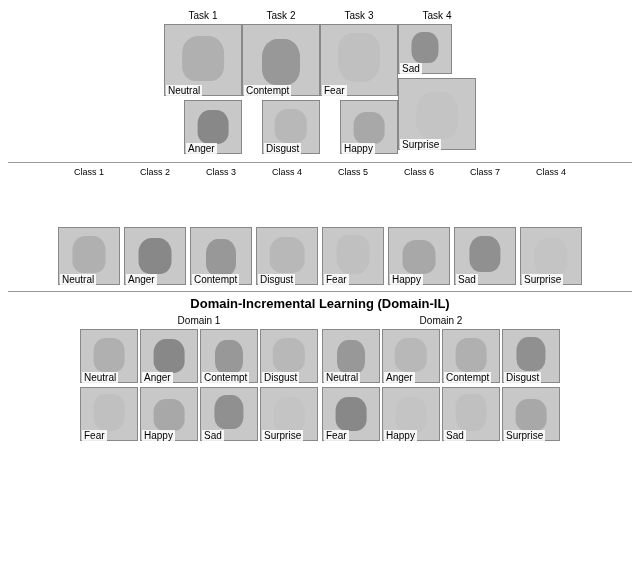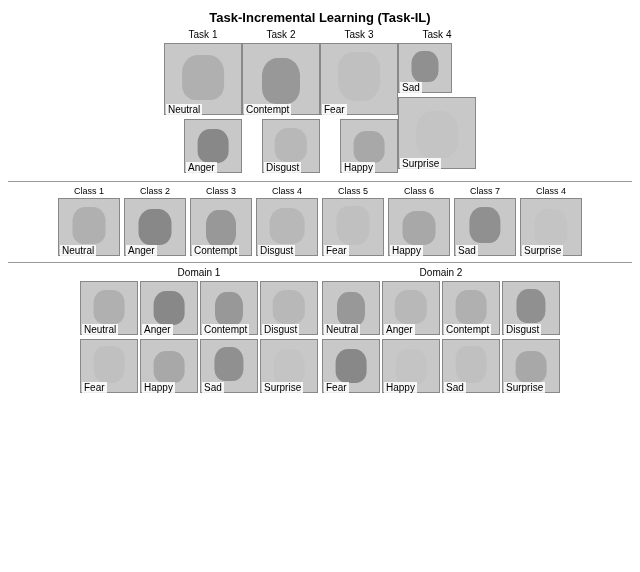--- a/index.html
+++ b/index.html
@@ -99,20 +99,21 @@
     .class-il-row {
       display: flex;
       justify-content: center;
       gap: 4px;
       margin-bottom: 2px;
     }
     .class-block {
       display: flex;
       flex-direction: column;
       align-items: center;
+      gap: 48px;
     }
     .class-title {
       font-size: 9px;
       margin-bottom: 2px;
       text-align: center;
     }
     .class-face { width: 62px; height: 58px; }
 
     
     .domain-il-section {
@@ -161,21 +162,20 @@
     .face-v6::after { background: #a8a8a8; top: 22%; height: 60%; }
     .face-v7::after { background: #909090; top: 14%; width: 52%; }
     .face-v8::after { background: #c4c4c4; top: 18%; height: 68%; }
   </style>
 </head>
 <body>
 
 <div class="page">
 
   <div>
-    <div class="section-title">Task-Incremental Learning (Task-IL)</div>
     <div class="task-il-row">
 
       <div class="task-block">
         <div class="task-title">Task 1</div>
         <div class="task1-container">
           <div class="task1-top face-labeled-inline">
             <div class="face face-v1" style="width:78px;height:72px;"></div>
             <span class="label-overlay">Neutral</span>
           </div>
           <div style="display:flex;justify-content:flex-end;">
@@ -306,20 +306,21 @@
           <span class="label-overlay">Surprise</span>
         </div>
       </div>
 
     </div>
   </div>
 
   <hr class="sep-line">
 
   <div class="domain-il-section">
+    <div class="section-title">Domain-Incremental Learning (Domain-IL)</div>
 
     <div class="domain-row">
 
       <div class="domain-block">
         <div class="domain-title">Domain 1</div>
         <div class="domain-grid">
           <div class="domain-grid-row">
             <div>
               <div class="face-labeled-inline">
                 <div class="face face-v1 domain-face"></div>

